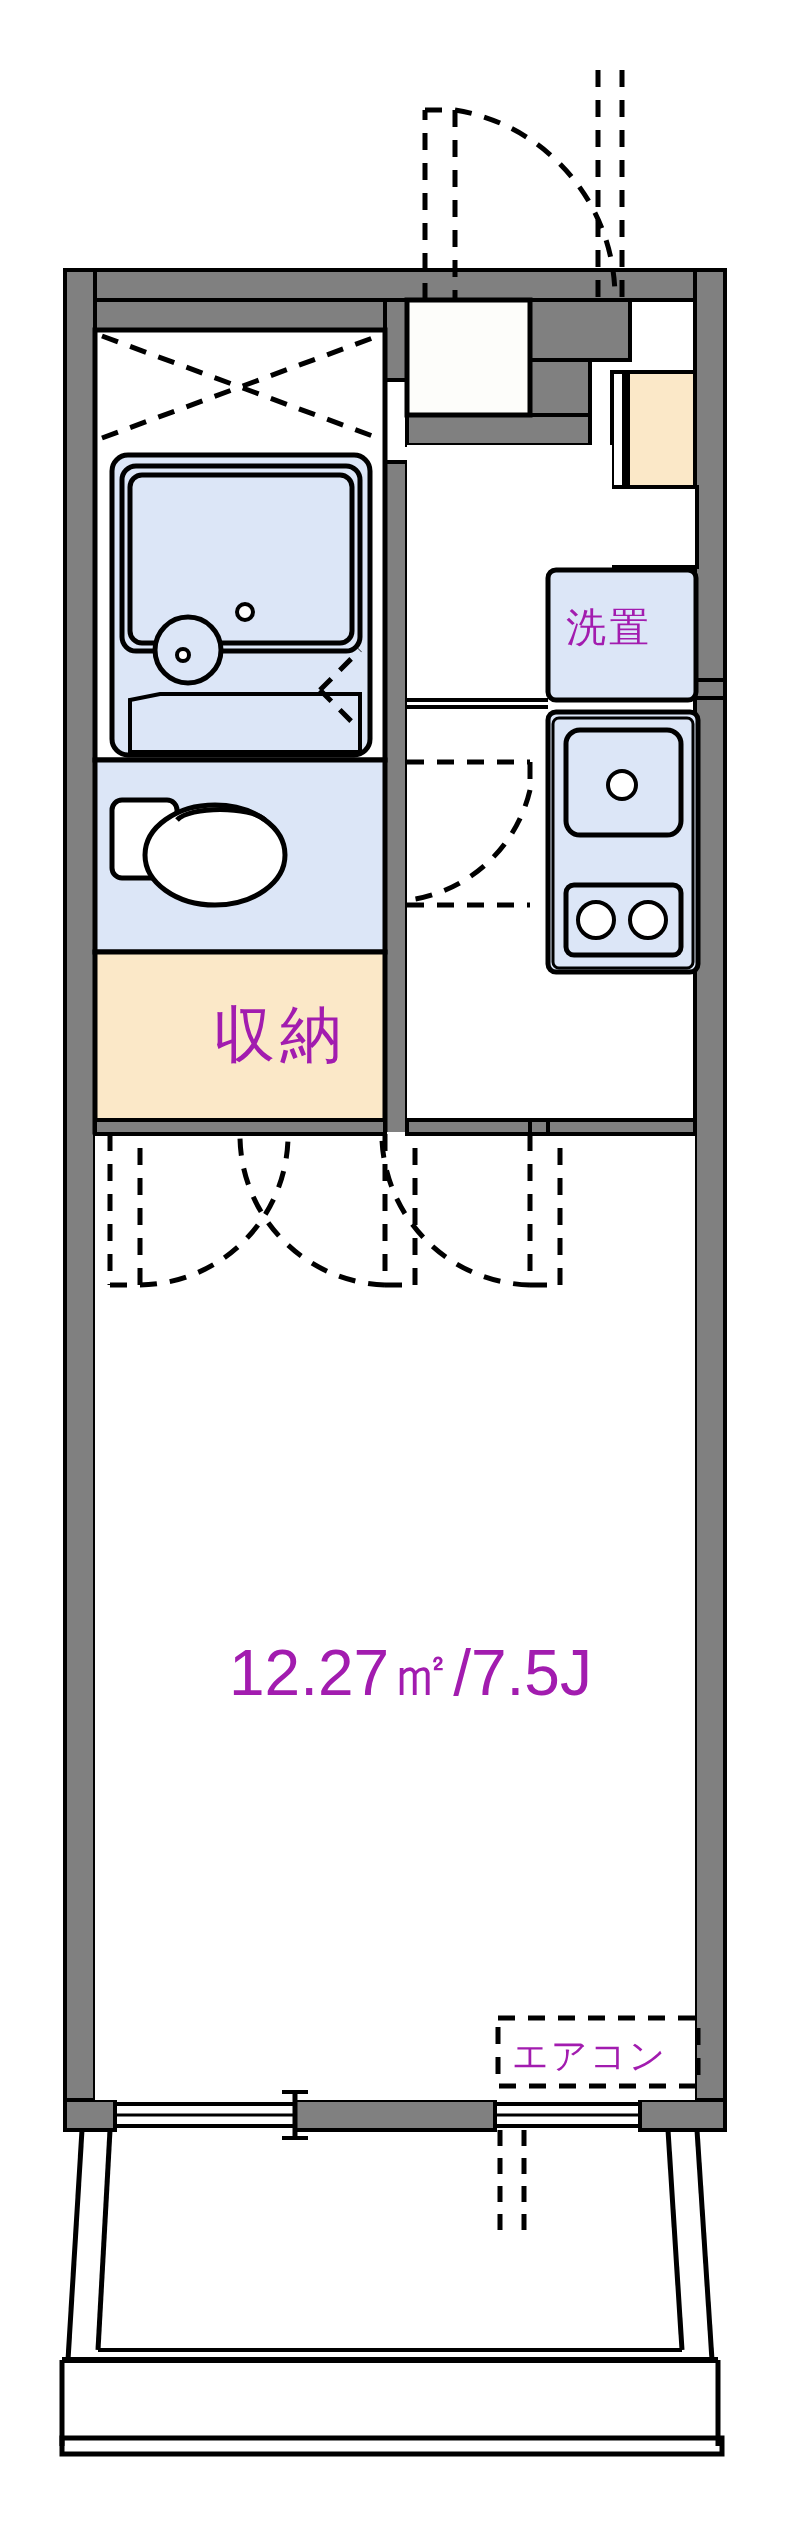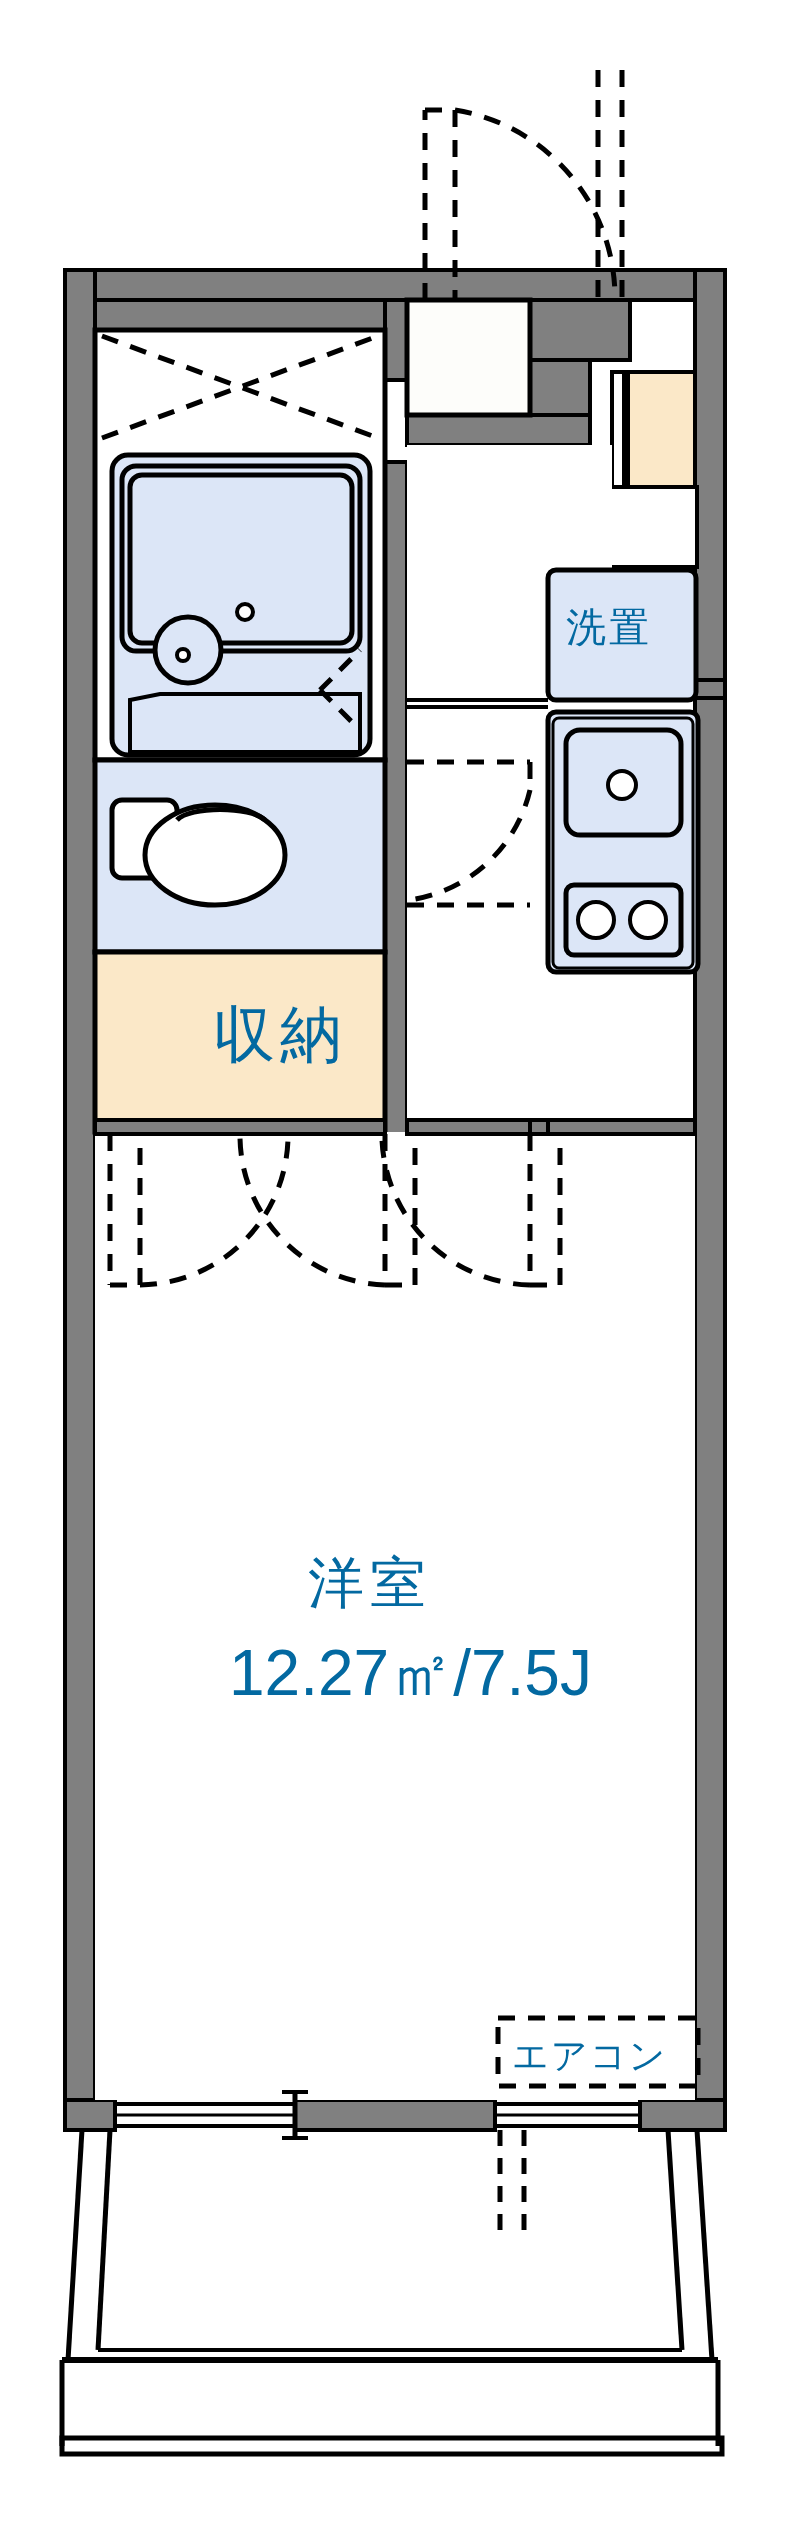--- a/index.html
+++ b/index.html
@@ -1,19 +1,19 @@
 <!DOCTYPE html>
 <html><head>
 <meta charset="utf-8">
 <style>
   html,body{margin:0;padding:0;background:#ffffff;}
   body{font-family:"Liberation Sans","DejaVu Sans",sans-serif;}
   #stage{position:relative;width:800px;height:2539px;background:#fff;overflow:hidden;}
   #plan{position:absolute;left:0;top:0;width:800px;height:2539px;}
-  .lbl{position:absolute;color:#0369a1;white-space:nowrap;}
+  .lbl{position:absolute;color:#a21caf;white-space:nowrap;}
 </style>
 </head>
 <body>
 
 <div id="stage">
 
   <svg id="plan" viewBox="0 0 800 2539" xmlns="http://www.w3.org/2000/svg">
 
     <rect x="0" y="0" width="800" height="2539" fill="#ffffff"></rect>
 
@@ -206,19 +206,18 @@
       <line x1="500" y1="2130" x2="500" y2="2240"></line>
       <line x1="524" y1="2130" x2="524" y2="2240"></line>
     </g>
 
   </svg>
 
   <div class="lbl" style="left:165px;top:993px;font-size:62px;letter-spacing:5px;margin-left:48px;">収納</div>
 
   <div class="lbl" style="left:566px;top:600px;font-size:40px;letter-spacing:3px;">洗置</div>
 
-  <div class="lbl" style="left:308px;top:1546px;font-size:56px;letter-spacing:6px;">洋室</div>
 
   <div class="lbl" style="left:229px;top:1630px;font-size:64px;letter-spacing:0px;">12.27㎡/7.5J</div>
 
   <div class="lbl" style="left:512px;top:2032px;font-size:36px;letter-spacing:2px;">エアコン</div>
 
 </div>
 
 </body></html>

